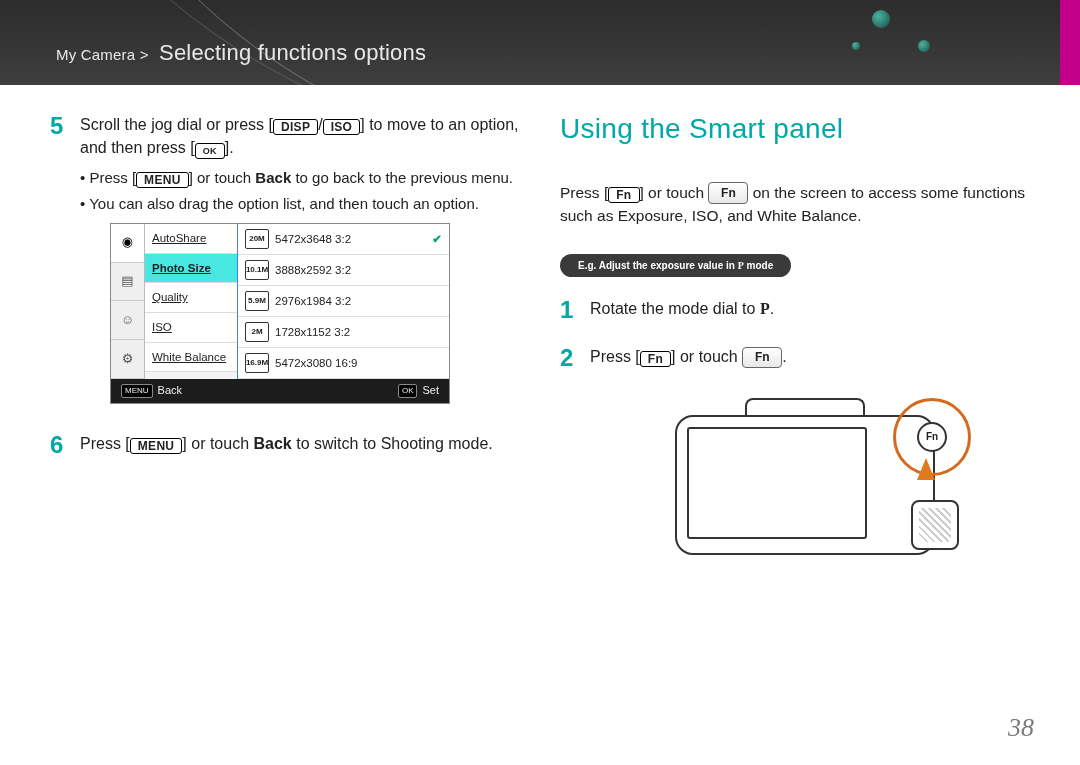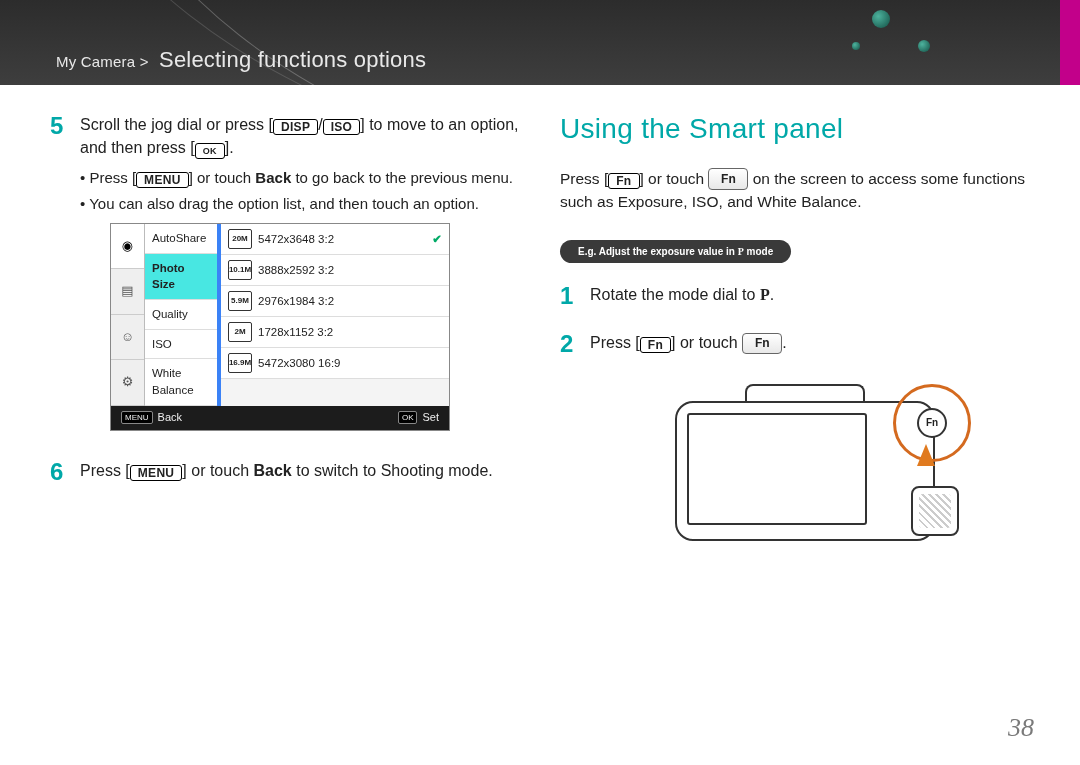--- a/index.html
+++ b/index.html
@@ -9,21 +9,21 @@
   .header-band { position: relative; width: 100%; height: 85px; background: linear-gradient(180deg,#2c2c2c 0%, #3e3e3e 100%); overflow: hidden; }
   .magenta-bar { position: absolute; right: 0; top: 0; width: 20px; height: 85px; background: #c2008a; }
   .arc { position: absolute; border: 1px solid rgba(255,255,255,.25); border-radius: 50%; }
   .arc.a1 { width: 1400px; height: 900px; right: -400px; top: -700px; }
   .arc.a2 { width: 1400px; height: 900px; right: -350px; top: -720px; border-color: rgba(255,255,255,.15);}
   .dot { position: absolute; border-radius: 50%; background: radial-gradient(circle at 35% 35%, #52c9b0 0%, #1a6b5c 80%); opacity:.85;}
   .dot.d1 { width:18px; height:18px; right:190px; top:10px;}
   .dot.d2 { width:12px; height:12px; right:150px; top:40px;}
   .dot.d3 { width:8px; height:8px; right:220px; top:42px;}
 
-  .breadcrumb { position: absolute; left: 56px; bottom: 12px; color: #e8e8e8; font-size: 15px; letter-spacing: .2px;}
+  .breadcrumb { position: absolute; left: 56px; bottom: 19px; color: #e8e8e8; font-size: 15px; letter-spacing: .2px;}
   .breadcrumb .sect { font-size: 22px; font-weight: 300; margin-left: 6px; }
 
   
   .page { display: flex; padding: 28px 40px 0 50px; gap: 30px; }
   .col { flex: 1 1 50%; }
 
   .step { display: flex; gap: 12px; margin-bottom: 22px; line-height: 1.45; font-size: 16px; }
   .step .num { color: #00a8a8; font-size: 24px; font-weight: 600; font-family: "Segoe UI Light", sans-serif; min-width: 18px; line-height: 1.1;}
   .step .body { flex: 1; }
 
@@ -40,33 +40,33 @@
   .badge.ok   { font-size: 9px; text-align:center;}
   .badge.fn   { background:#fff; }
   .fn-button  { display:inline-block; min-width:40px; text-align:center; font-size:12px; font-weight:700; padding:1px 8px; border:1px solid #666; border-radius:4px; background:linear-gradient(#fff,#e8e8e8); vertical-align:1px;}
 
   
   .lcd { width: 340px; border:1px solid #888; background:#f4f4f4; font-size:11.5px; margin: 8px 0 0 30px;}
   .lcd-body { display:flex; }
   .lcd-side { width:34px; background:#efefef; border-right:1px solid #bbb; display:flex; flex-direction:column;}
   .lcd-side .sic { flex:1; display:flex; align-items:center; justify-content:center; border-bottom:1px solid #ccc; color:#555; font-size:13px;}
   .lcd-side .sic.active { background:#fff; color:#000;}
-  .lcd-list { width:76px; border-right:4px solid #3b82f6;}
+  .lcd-list { width:93px; border-right:1px solid #3b82f6;text-decoration:underline;}
   .lcd-list div { padding:6px 7px; border-bottom:1px solid #ddd; background:#fff;}
   .lcd-list div.sel { background:#48e7e2; font-weight:600;}
   .lcd-vals { flex:1;}
   .lcd-vals .row { display:flex; align-items:center; gap:6px; padding:5px 7px; border-bottom:1px solid #ddd; background:#fff;}
   .sizeico { display:inline-flex; align-items:center; justify-content:center; width:24px; height:20px; border:1px solid #333; font-size:8px; font-weight:700; border-radius:2px;}
   .check { margin-left:auto; color:#0a6; font-weight:900;}
   .lcd-foot { display:flex; justify-content:space-between; padding:4px 10px; background:#1c1c1c; color:#eee; font-size:11px;}
   .lcd-foot span { display:flex; align-items:center; gap:5px;}
   .fbadge { background:#000; border:1px solid #888; color:#eee; font-size:8px; padding:0 3px; border-radius:2px;}
 
   
-  h2.teal { color:#00a8a8; font-weight:400; font-size:28px; margin-bottom:22px; letter-spacing:.3px;}
+  h2.teal { color:#00a8a8; font-weight:400; font-size:28px; margin-bottom:36px; letter-spacing:.3px;}
   .intro { font-size:15.5px; line-height:1.5; margin-bottom:26px;}
   .pill { display:inline-block; background:#3a3a3a; color:#fff; padding:6px 18px; border-radius:18px; font-size:10px; font-weight:600; margin-bottom:20px;}
   .pill .P { font-family:serif; font-weight:700;}
 
   
   .cam-wrap { position:relative; width:300px; height:190px; margin:12px auto 0; }
   .cam-body { position:absolute; left:10px; top:35px; width:260px; height:140px; border:2px solid #333; border-radius:18px; background:#fff;}
   .cam-screen { position:absolute; left:22px; top:47px; width:180px; height:112px; border:2px solid #333; border-radius:3px;}
   .cam-top { position:absolute; left:80px; top:18px; width:120px; height:22px; border:2px solid #333; border-bottom:none; border-radius:8px 8px 0 0; background:#fff;}
   .cam-ring { position:absolute; right:-6px; top:18px; width:78px; height:78px; border:3px solid #d46a1f; border-radius:50%;}

